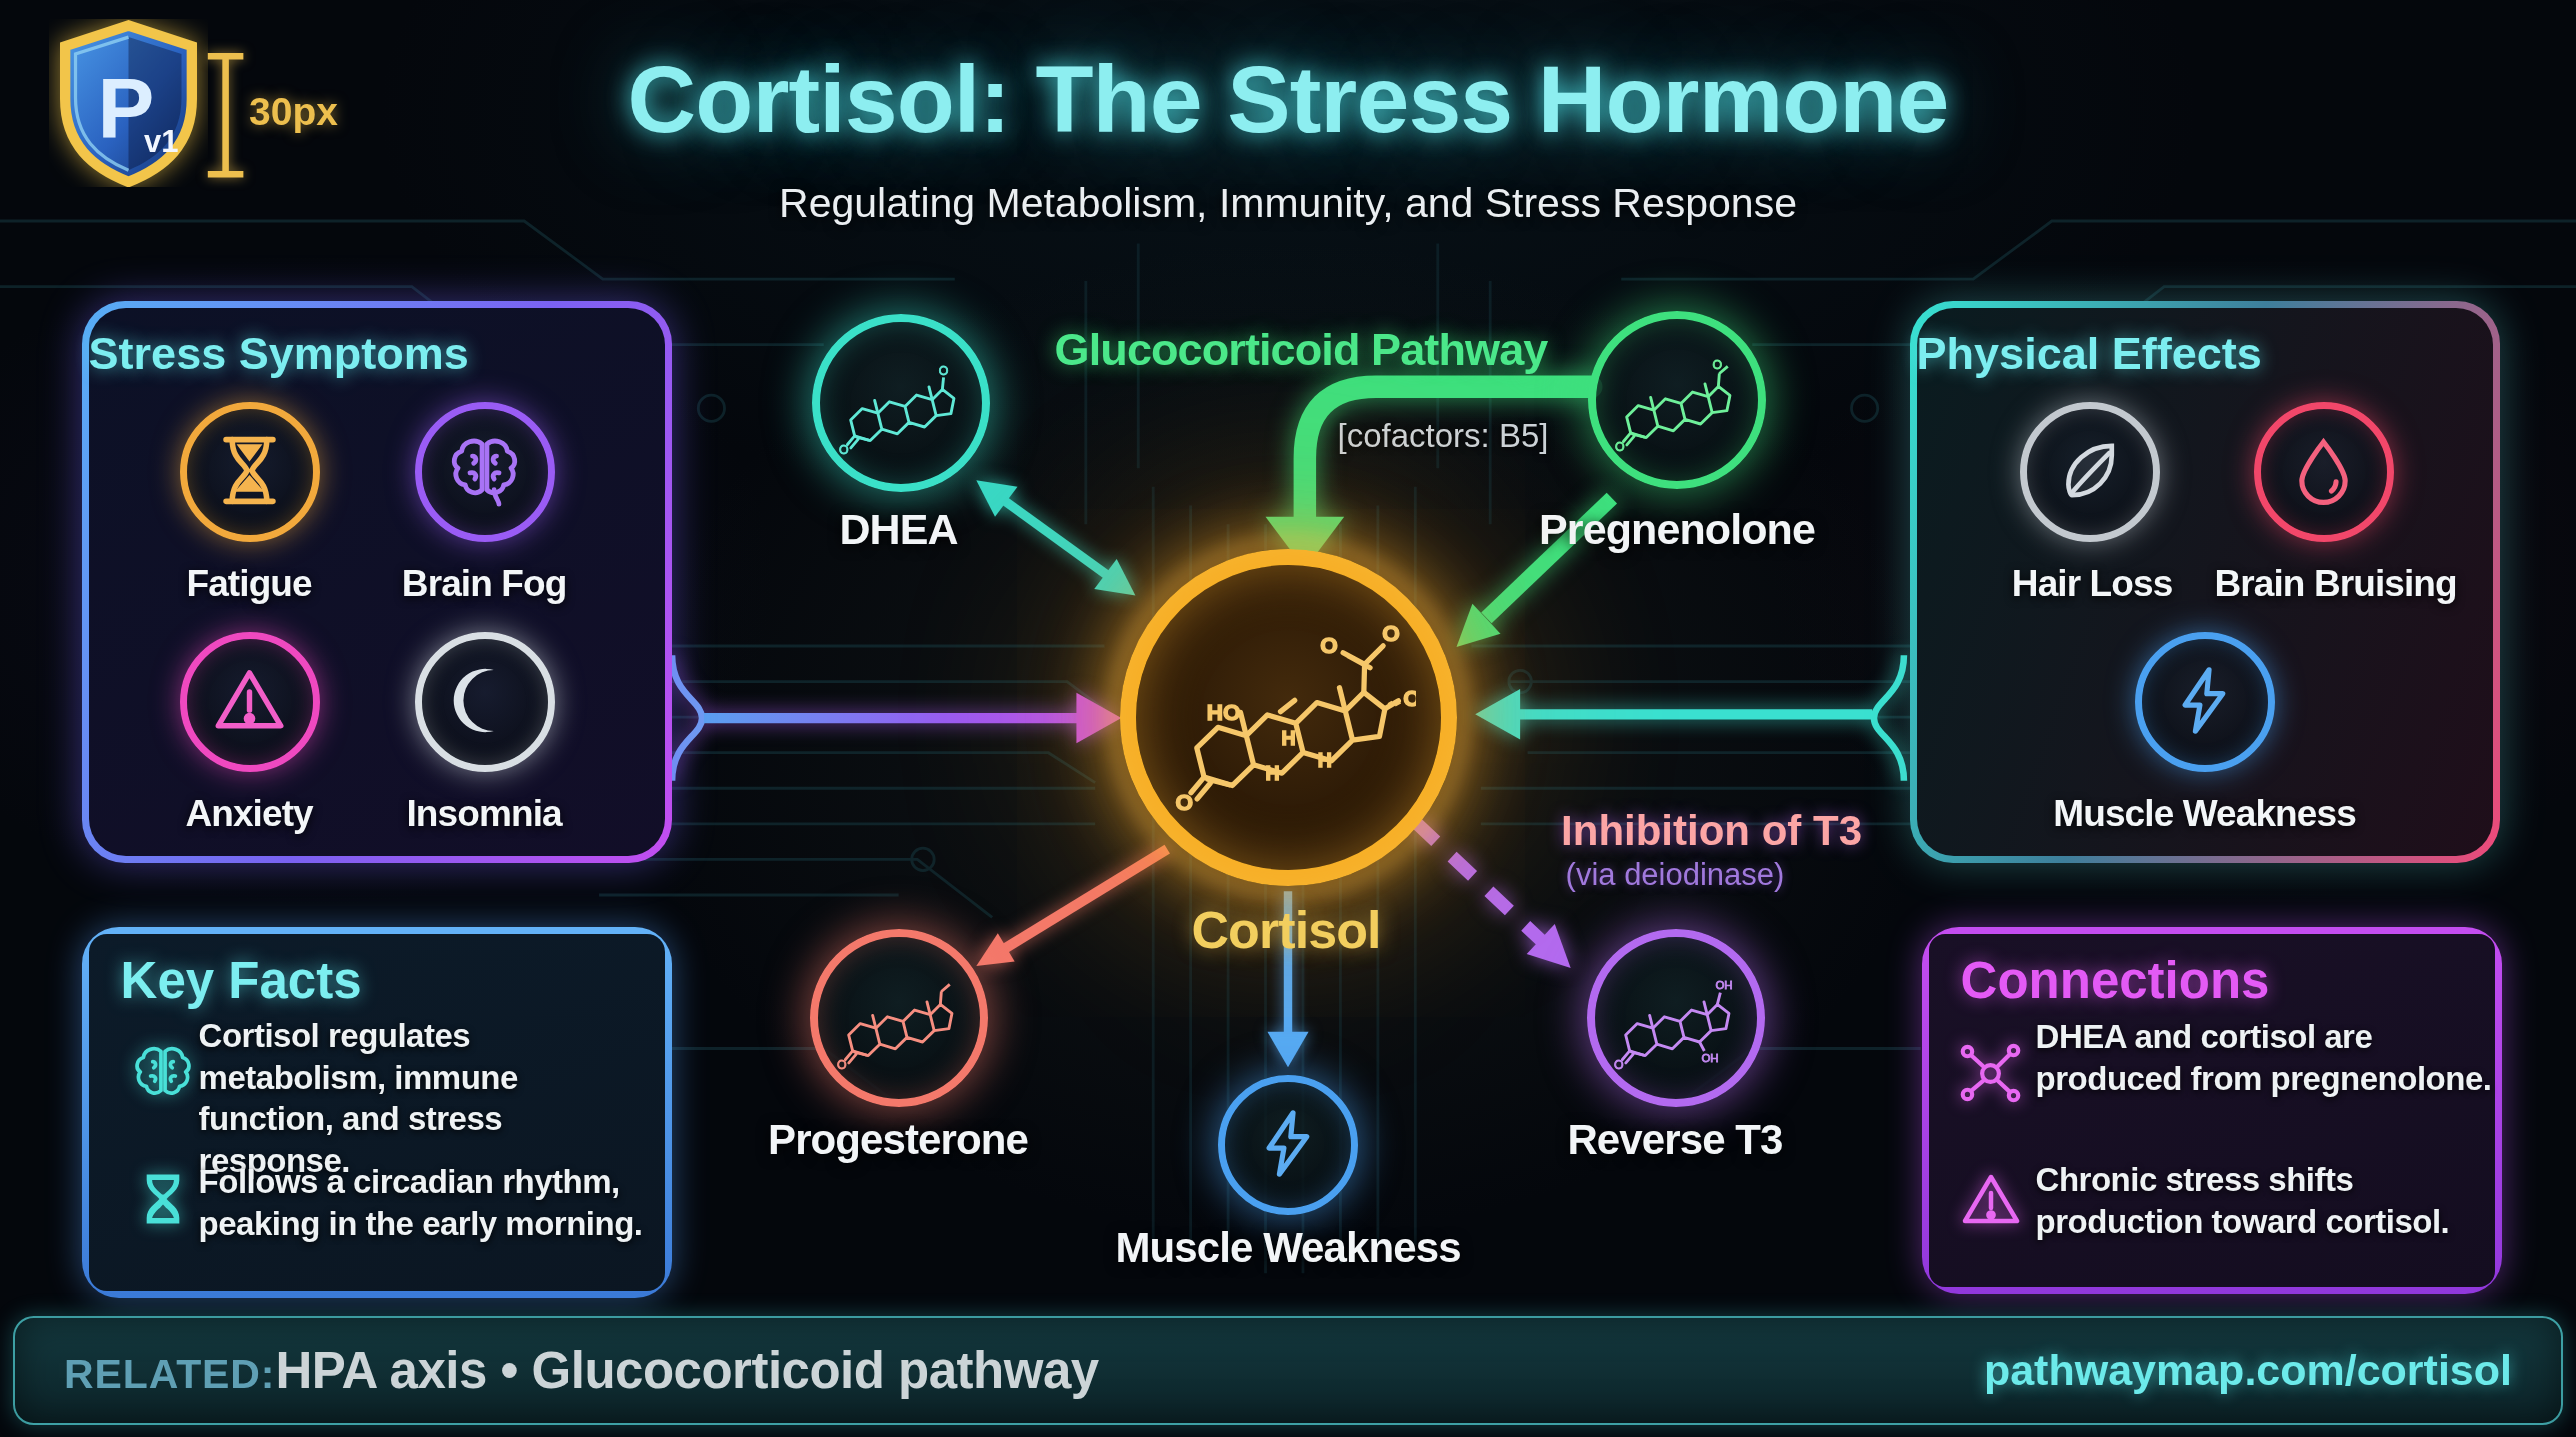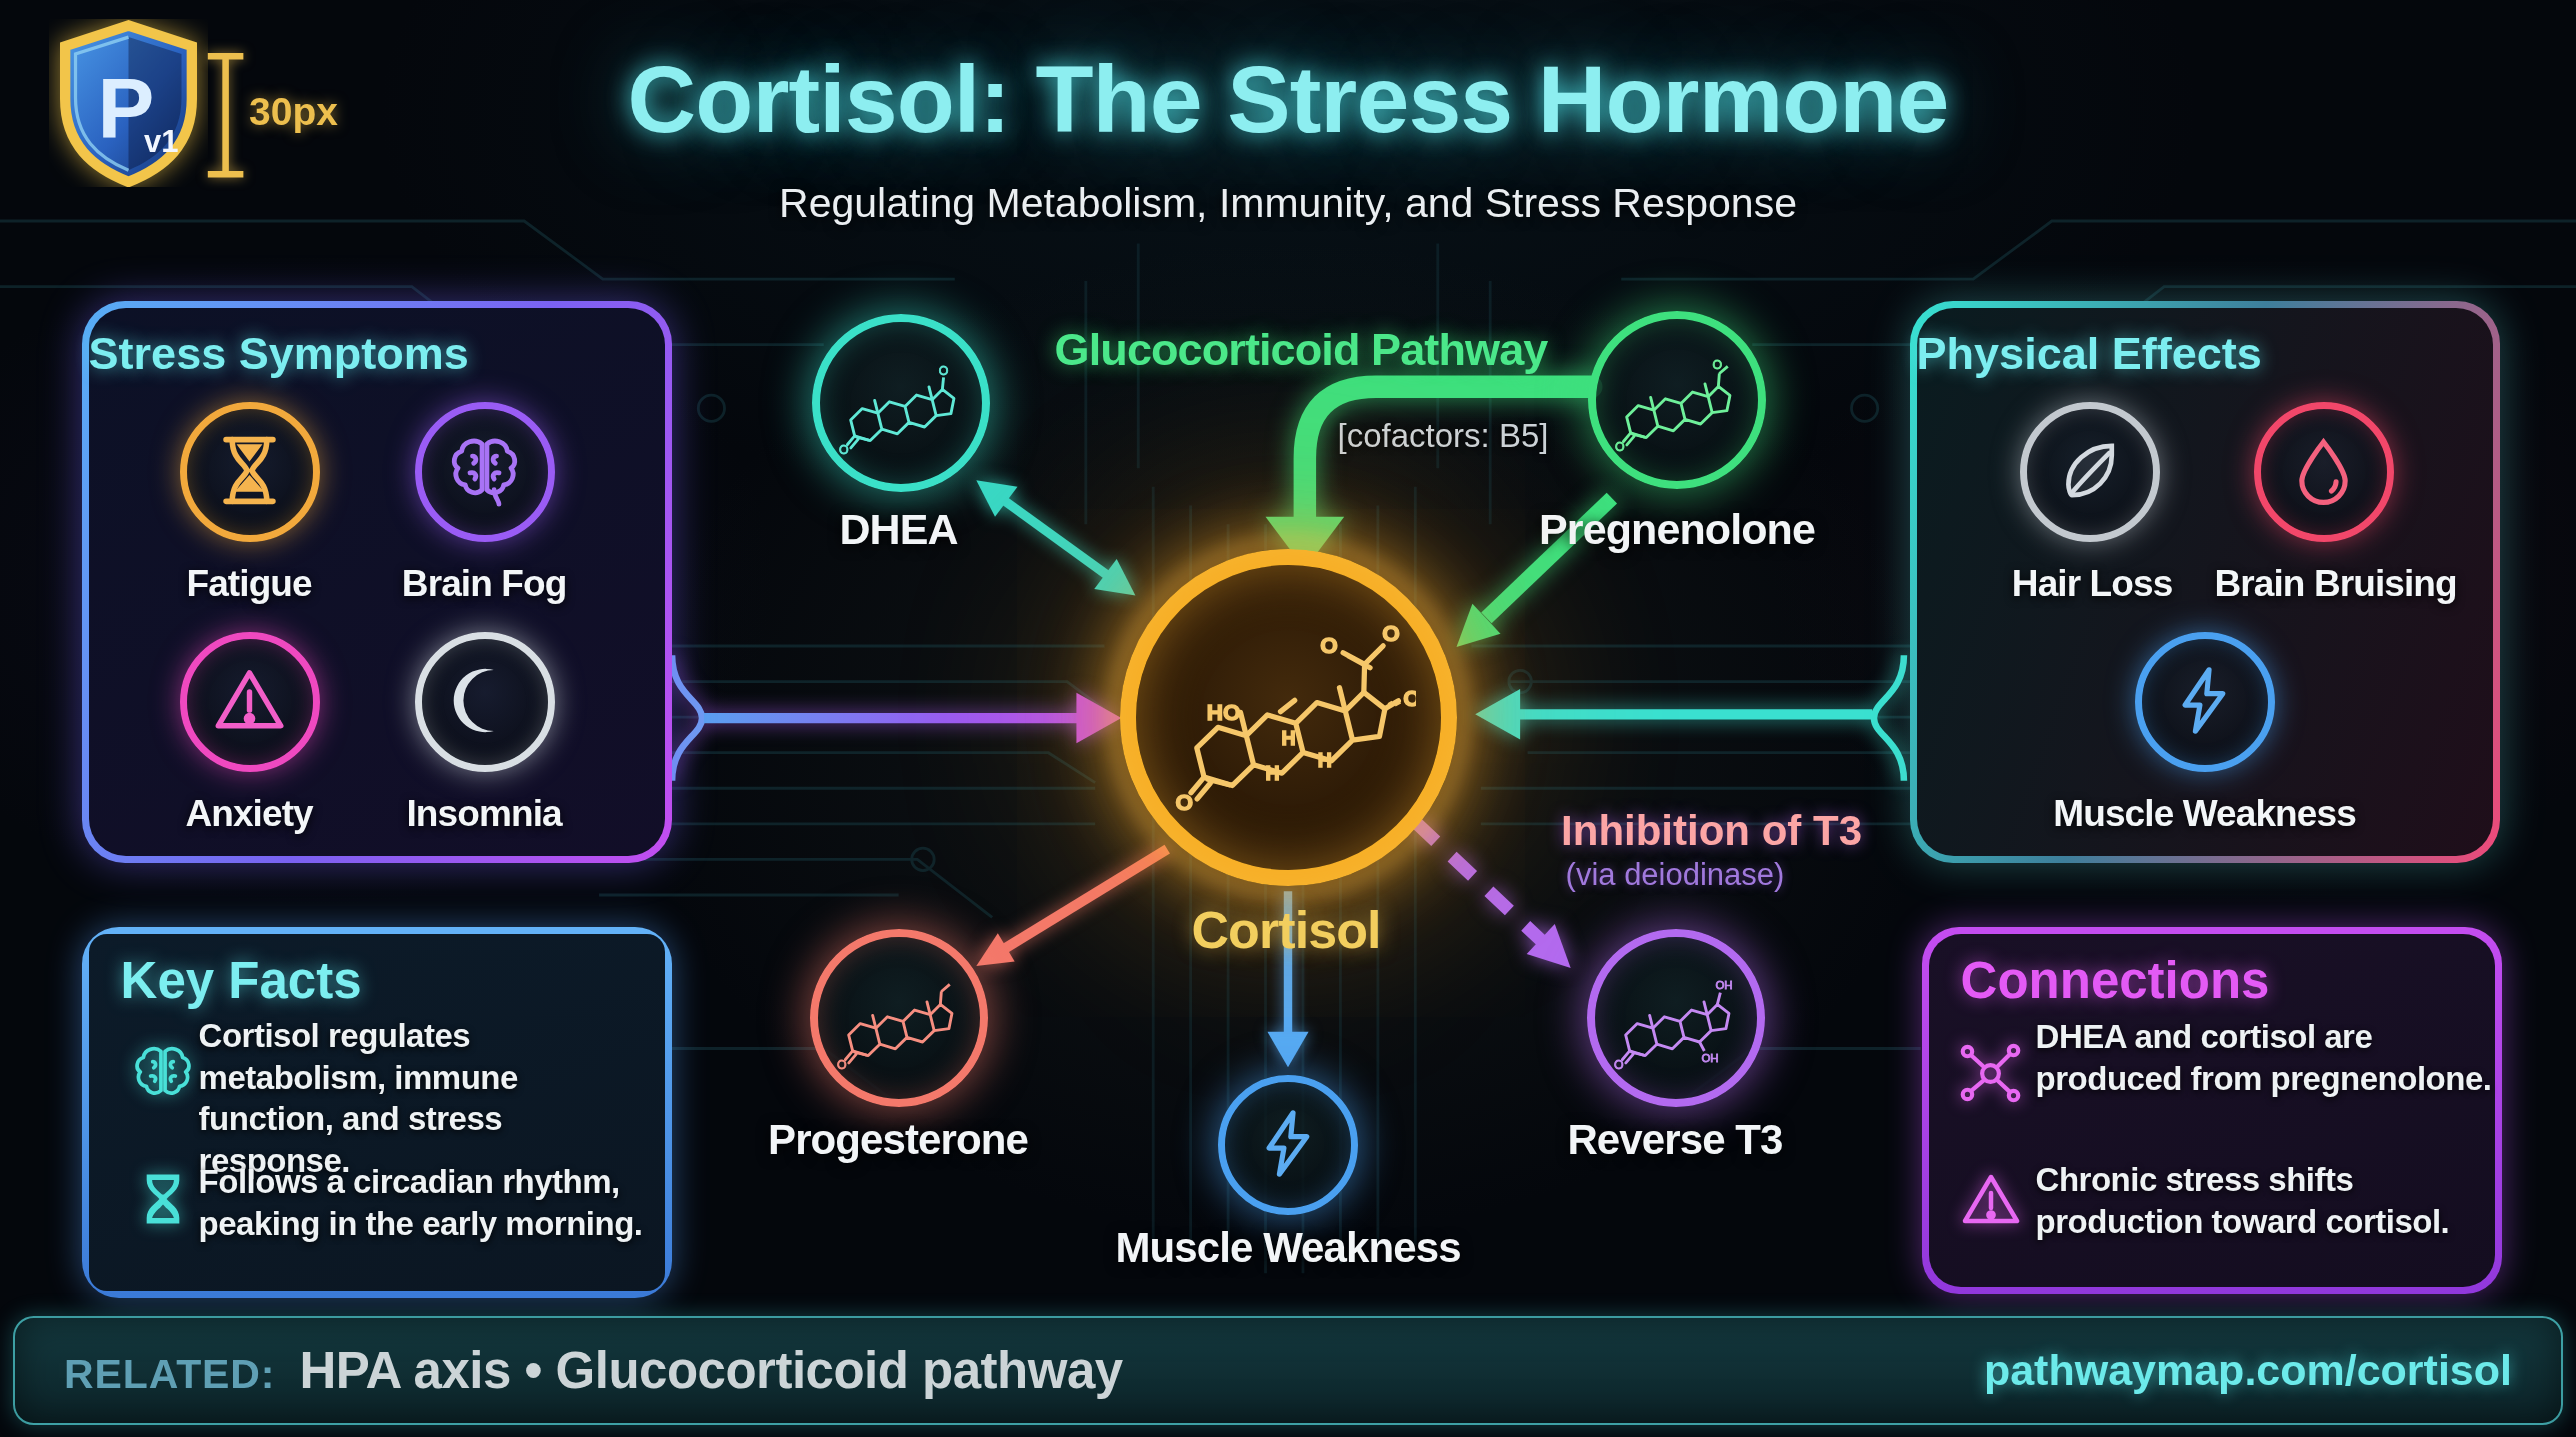--- a/index.html
+++ b/index.html
@@ -31,21 +31,21 @@
     background:linear-gradient(110deg,#38e2d2,#3e7f9c 45%,#f04a7a);
     filter:drop-shadow(0 0 20.6px rgba(80,200,200,.35))}
   .p-phys .panel-inner{background:linear-gradient(110deg,#0a1c20 0%,#1f0e1a 100%)}
   .p-keyfacts{left:82px;top:927px;width:590px;height:371px;border-radius:37px;
     background:linear-gradient(180deg,#63b2f8,#3b7ad8);
     filter:drop-shadow(0 0 17px rgba(80,150,240,.45))}
   .p-keyfacts .panel-inner{border-radius:18px;background:linear-gradient(160deg,#0c1b29,#0b1622)}
   .p-conn{left:1922px;top:927px;width:580px;height:367px;border-radius:37px;
     background:linear-gradient(180deg,#c44df0,#9138dc);
     filter:drop-shadow(0 0 17px rgba(180,80,240,.45))}
-  .p-conn .panel-inner{border-radius:32px;background:linear-gradient(160deg,#191026,#140d20)}
+  .p-conn .panel-inner{border-radius:16px;background:linear-gradient(160deg,#191026,#140d20)}
   .panel-title{position:absolute;left:0;right:0;top:20.6px;text-align:left;font-size:45px;font-weight:bold;
     color:#7ceef0;letter-spacing:0px;text-shadow:0 0 17px rgba(90,230,235,.7)}
   .side-title{position:absolute;left:32px;top:17px;font-size:51px;font-weight:bold;
     text-shadow:0 0 17px rgba(90,230,235,.6)}
   .icon-circle{position:absolute;border-radius:50%;width:140px;height:140px;
     display:flex;align-items:center;justify-content:center;
     background:radial-gradient(circle at 50% 42%,rgba(28,38,52,.55),rgba(5,8,14,.9))}
   .item-label{position:absolute;text-align:center;font-size:37px;font-weight:bold;color:#f3f6f8;
     letter-spacing:-0.9px;text-shadow:0 1.9px 9.4px rgba(0,0,0,.9)}
   .fact-text{position:absolute;font-size:33px;font-weight:bold;color:#eef2f4;line-height:1.27;
@@ -70,21 +70,21 @@
     font-weight:bold;color:#f2ce5e;letter-spacing:-0.9px;text-shadow:0 0 19px rgba(250,200,80,.55)}
   .inhib-title{position:absolute;left:1488px;top:807px;width:374px;text-align:right;font-size:42px;
     font-weight:bold;color:#fca5a5;text-shadow:0 0 15px rgba(180,100,245,.6)}
   .inhib-sub{position:absolute;left:1488px;top:857px;width:374px;text-align:center;font-size:31px;
     color:#a179dd;text-shadow:0 0 9.4px rgba(150,90,220,.5)}
   
   .footer{position:absolute;left:13px;top:1316px;width:2550px;height:109px;border-radius:20.6px;
     border:2.8px solid rgba(76,196,200,.75);background:linear-gradient(180deg,#143a40 0%,#0c2328 100%);
     box-shadow:0 0 22.5px rgba(60,200,205,.3),inset 0 0 37px rgba(0,0,0,.5);
     display:flex;align-items:center;justify-content:space-between;padding:0 49px}
-  .footer-left{display:flex;align-items:baseline;gap:24px}
+  .footer-left{display:flex;align-items:baseline;}
   .related-label{font-size:41px;font-weight:bold;color:#5f9fb4;letter-spacing:0.9px}
   .related-items{font-size:51px;font-weight:bold;color:#ccd4d7;letter-spacing:-0.5px}
   .footer-url{font-size:43px;font-weight:bold;color:#6ceaea;text-shadow:0 0 15px rgba(80,230,230,.6)}
   text{font-family:"Liberation Sans",sans-serif}
 </style>
 </head>
 <body>
 
 <div class="canvas">
   <div class="bg-grad"></div>

